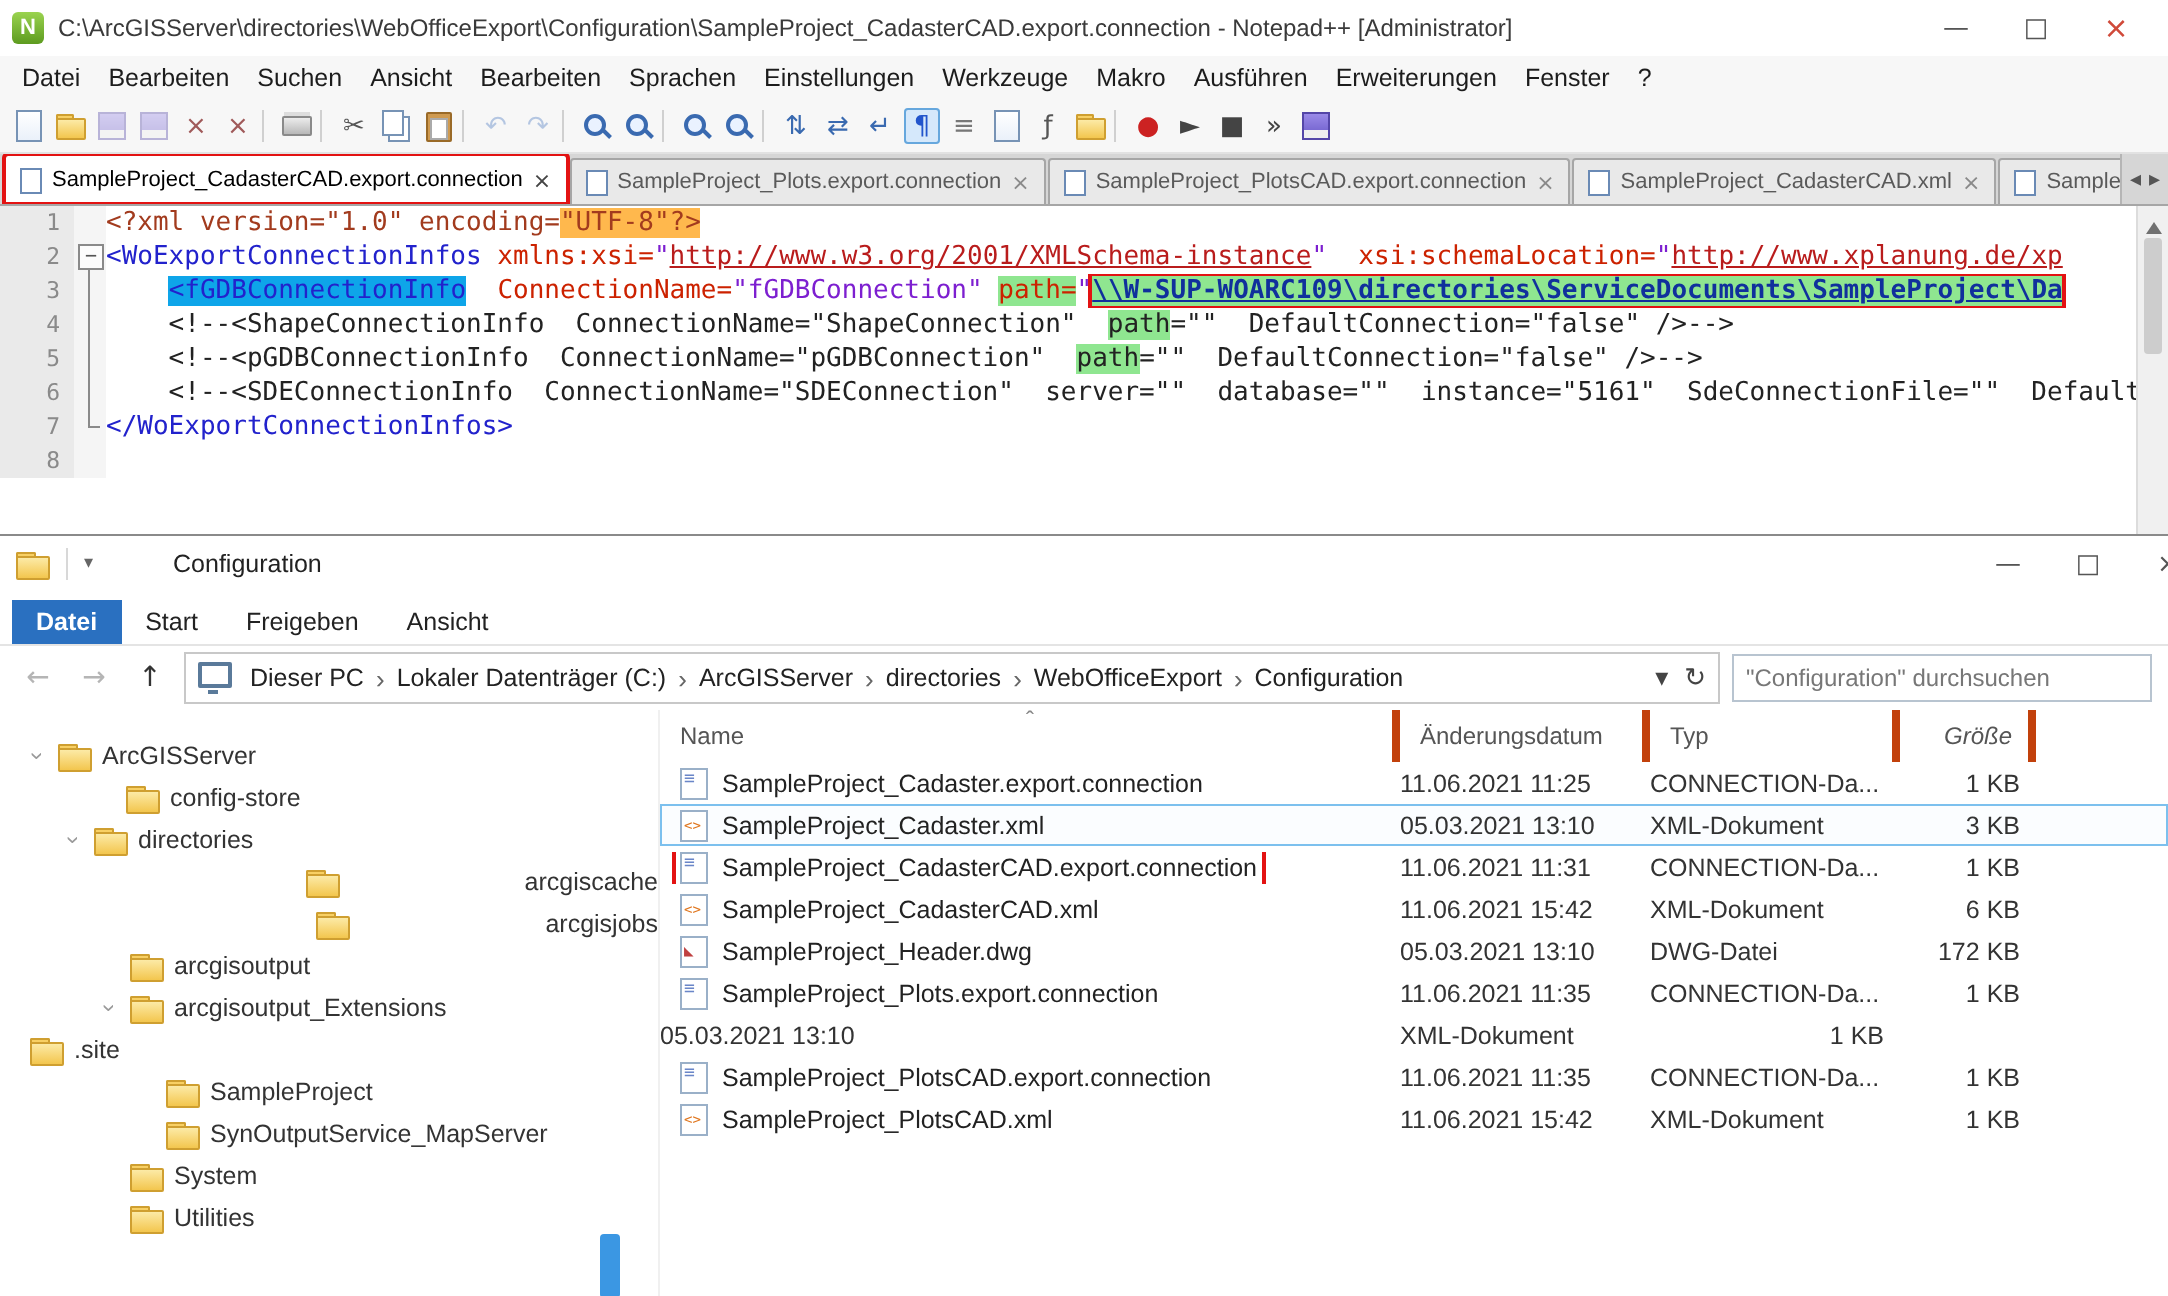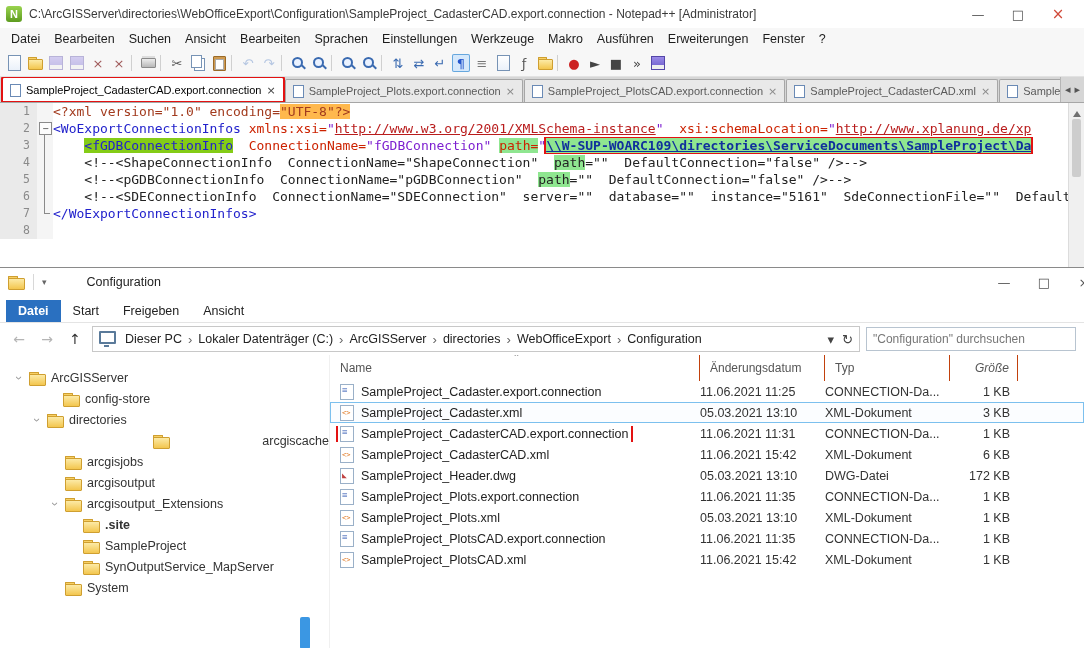--- a/index.html
+++ b/index.html
@@ -54,21 +54,21 @@
                       font-size:10px;border:1px solid #8a8a8a;background:#fcfcfc;color:#555;}
   .fold.start::after{content:"";position:absolute;left:7px;top:15px;bottom:0;width:1px;background:#8a8a8a;}
   .fold.line::before{content:"";position:absolute;left:7px;top:0;bottom:0;width:1px;background:#8a8a8a;}
   .fold.end::before{content:"";position:absolute;left:7px;top:0;height:9px;width:1px;background:#8a8a8a;}
   .fold.end::after{content:"";position:absolute;left:7px;top:8px;width:6px;height:1px;background:#8a8a8a;}
   .code{white-space:pre;flex:1;overflow:hidden;}
   .c-pi{color:#a23b1e;}  .c-tag{color:#2222cc;}  .c-attr{color:#cc2200;}
   .c-val{color:#7d1fd0;} .c-url{color:#b91c1c;text-decoration:underline;}
   .c-com{color:#222222;} .c-txt{color:#222222;}
   .c-path{color:#10309c;text-decoration:underline;font-weight:bold;}
-  .hl-green{background:#8fe690;}  .hl-purple{background:#84cc16;}  .hl-orange{background:#ffb84d;}
+  .hl-green{background:#8fe690;}  .hl-purple{background:#0ea5e9;}  .hl-orange{background:#ffb84d;}
   .rbox{outline:2px solid #e31212;outline-offset:0;}
   .npp-scroll{position:absolute;right:0;top:0;bottom:0;width:15px;background:#f0f0f0;border-left:1px solid #dcdcdc;}
   .up-tri{display:block;width:0;height:0;border:4px solid transparent;border-bottom:6px solid #707070;margin:4px auto 2px auto;}
   .npp-thumb{width:9px;height:58px;background:#cdcdcd;margin:2px auto;border-radius:2px;}
   
   #exp{position:absolute;top:267px;left:0;width:1084px;height:381px;background:#fff;border-top:1px solid #8a8a8a;}
   .exp-titlebar{height:28px;display:flex;align-items:center;padding:0 8px;background:#fff;}
   .fol{position:relative;width:17px;height:14px;flex:none;}
   .fol::before{content:"";position:absolute;left:0;top:1px;width:8px;height:3px;background:#f8d064;border:1px solid #cf9f30;border-bottom:none;border-radius:1px 1px 0 0;}
   .fol::after{content:"";position:absolute;left:0;top:3px;width:15px;height:10px;background:linear-gradient(#fceaa6,#f3c64e);border:1px solid #cf9f30;border-radius:1px;}
@@ -93,21 +93,21 @@
              font-family:"Liberation Sans",sans-serif;background:#fff;flex:none;outline:none;}
   .exp-body{position:absolute;top:87px;bottom:0;left:0;right:0;display:flex;background:#fff;}
   .sidebar{width:330px;flex:none;position:relative;overflow:hidden;padding-top:12px;border-right:1px solid #f0f0f0;box-sizing:border-box;}
   .titem{height:21px;display:flex;align-items:center;gap:5px;font-size:12.5px;color:#333;white-space:nowrap;}
   .titem.cut{margin-top:26px;}
   .chev{display:inline-block;transform:rotate(90deg);color:#9a9a9a;font-size:12px;width:10px;text-align:center;flex:none;}
   .chev.hid{visibility:hidden;}
   .side-thumb{position:absolute;left:300px;bottom:0;width:10px;height:32px;background:#3b97e3;border-radius:2px;}
   .filepane{flex:1;position:relative;overflow:hidden;}
   .lheader{display:grid;grid-template-columns:370px 125px 125px 68px;height:26px;align-items:center;color:#555;font-size:12px;}
-  .hcol{height:100%;display:flex;align-items:center;padding-left:10px;border-right:1px solid #c2410c;position:relative;box-sizing:border-box;}
+  .hcol{height:100%;display:flex;align-items:center;padding-left:10px;border-right:4px solid #c2410c;position:relative;box-sizing:border-box;}
   .hcol.hc3 span{margin-left:auto;padding-right:8px;font-style:italic;}
   .sort-caret{position:absolute;top:-2px;left:50%;color:#888;font-size:12px;}
   .frow{display:grid;grid-template-columns:370px 125px 125px 68px;height:21px;align-items:center;font-size:12.5px;color:#222;}
   .frow.selected{box-shadow:inset 0 0 0 1px #7cc0ee;background:#fbfdff;}
   .fname{display:flex;align-items:center;padding-left:10px;overflow:hidden;}
   .nwrap{display:flex;align-items:center;}
   .nwrap.annotated{outline:2px solid #e31212;outline-offset:2px;}
   .ficon{width:12px;height:14px;background:#fff;border:1px solid #9ab0c8;position:relative;flex:none;margin-right:7px;}
   .ficon::after{position:absolute;left:1px;top:3px;font-size:7px;line-height:8px;font-family:"DejaVu Sans Mono",monospace;}
   .ficon.connection::after{content:"≡";color:#6a86c8;font-size:9px;top:1px;}
@@ -324,54 +324,59 @@
         <div class="titem" style="padding-left: 32px;">
           <span class="chev">›</span>
           <span class="fol"></span>
           <span class="tlab">directories</span>
         </div>
         <div class="titem" style="padding-left: 50px; justify-content: space-between;">
           <span class="chev hid">›</span>
           <span class="fol"></span>
           <span class="tlab">arcgiscache</span>
         </div>
-        <div class="titem" style="padding-left: 50px;">
+        <div class="titem" style="padding-left: 50px; justify-content: space-between;">
           <span class="chev hid">›</span>
           <span class="fol"></span>
           <span class="tlab">arcgisjobs</span>
         </div>
         <div class="titem" style="padding-left: 50px;">
           <span class="chev hid">›</span>
           <span class="fol"></span>
           <span class="tlab">arcgisoutput</span>
         </div>
         <div class="titem" style="padding-left: 50px;">
           <span class="chev">›</span>
           <span class="fol"></span>
           <span class="tlab">arcgisoutput_Extensions</span>
         </div>
-        <div class="titem" style="padding-left: 68px; font-weight: bold;">
+        <div class="titem" style="">
           <span class="chev hid">›</span>
           <span class="fol"></span>
           <span class="tlab">.site</span>
         </div>
         <div class="titem" style="padding-left: 68px;">
           <span class="chev hid">›</span>
           <span class="fol"></span>
           <span class="tlab">SampleProject</span>
         </div>
         <div class="titem" style="padding-left: 68px;">
           <span class="chev hid">›</span>
           <span class="fol"></span>
           <span class="tlab">SynOutputService_MapServer</span>
         </div>
         <div class="titem" style="padding-left: 50px;">
           <span class="chev hid">›</span>
           <span class="fol"></span>
           <span class="tlab">System</span>
+        </div>
+        <div class="titem" style="padding-left: 50px;">
+          <span class="chev hid">›</span>
+          <span class="fol"></span>
+          <span class="tlab">Utilities</span>
         </div>
         <div class="titem cut" style="padding-left: 32px;"></div>
       </div>
     <div class="filepane">
       <div class="lheader" id="exp-cols">
           <div class="hcol hc0">
             <span>Name</span>
             <span class="sort-caret">ˆ</span>
           </div>
           <div class="hcol hc1">
@@ -445,26 +450,20 @@
               <span class="nwrap">
                 <span class="ficon connection"></span>
                 <span class="ntext">SampleProject_Plots.export.connection</span>
               </span>
             </div>
             <div class="fdate">11.06.2021 11:35</div>
             <div class="ftype">CONNECTION-Da...</div>
             <div class="fsize">1 KB</div>
           </div>
           <div class="frow">
-            <div class="fname">
-              <span class="nwrap">
-                <span class="ficon xml"></span>
-                <span class="ntext">SampleProject_Plots.xml</span>
-              </span>
-            </div>
             <div class="fdate">05.03.2021 13:10</div>
             <div class="ftype">XML-Dokument</div>
             <div class="fsize">1 KB</div>
           </div>
           <div class="frow">
             <div class="fname">
               <span class="nwrap">
                 <span class="ficon connection"></span>
                 <span class="ntext">SampleProject_PlotsCAD.export.connection</span>
               </span>

